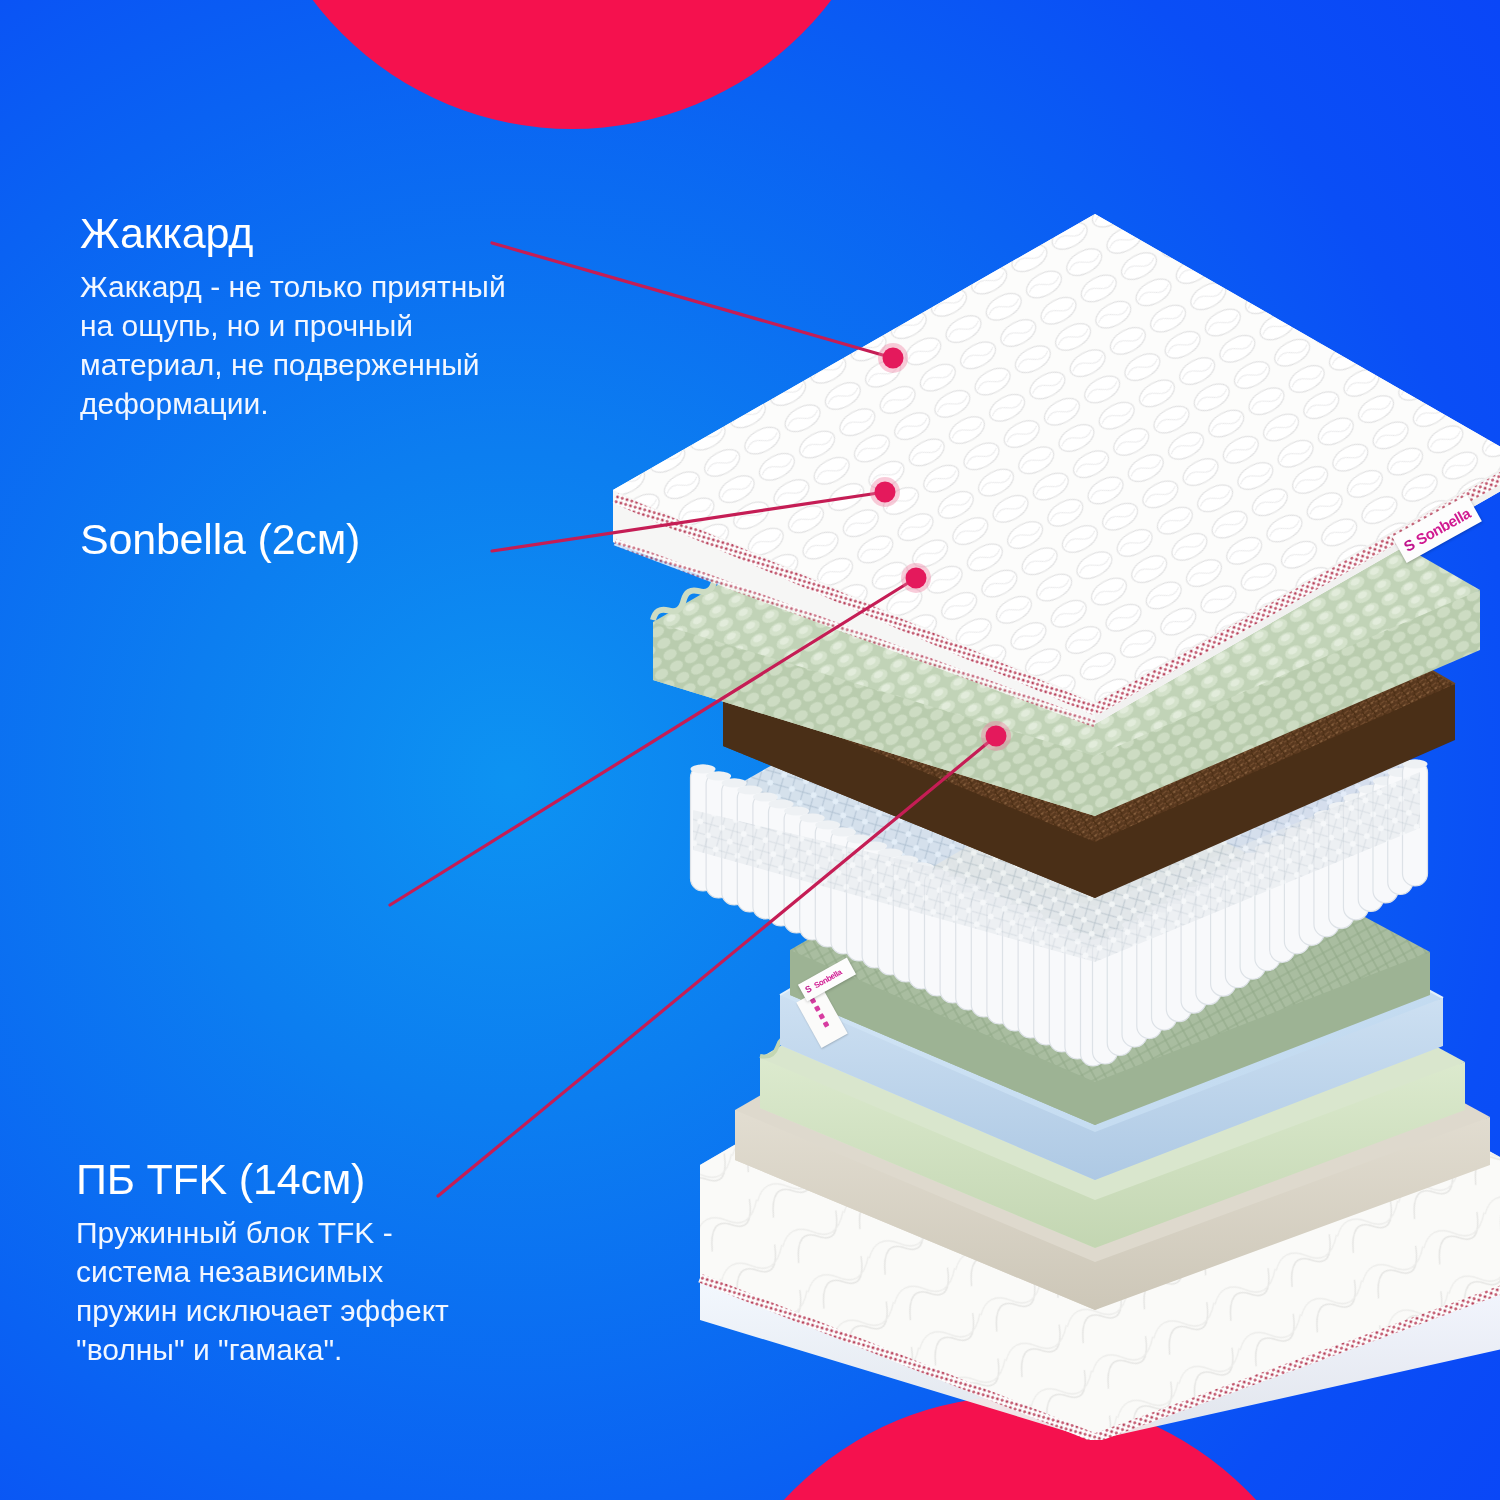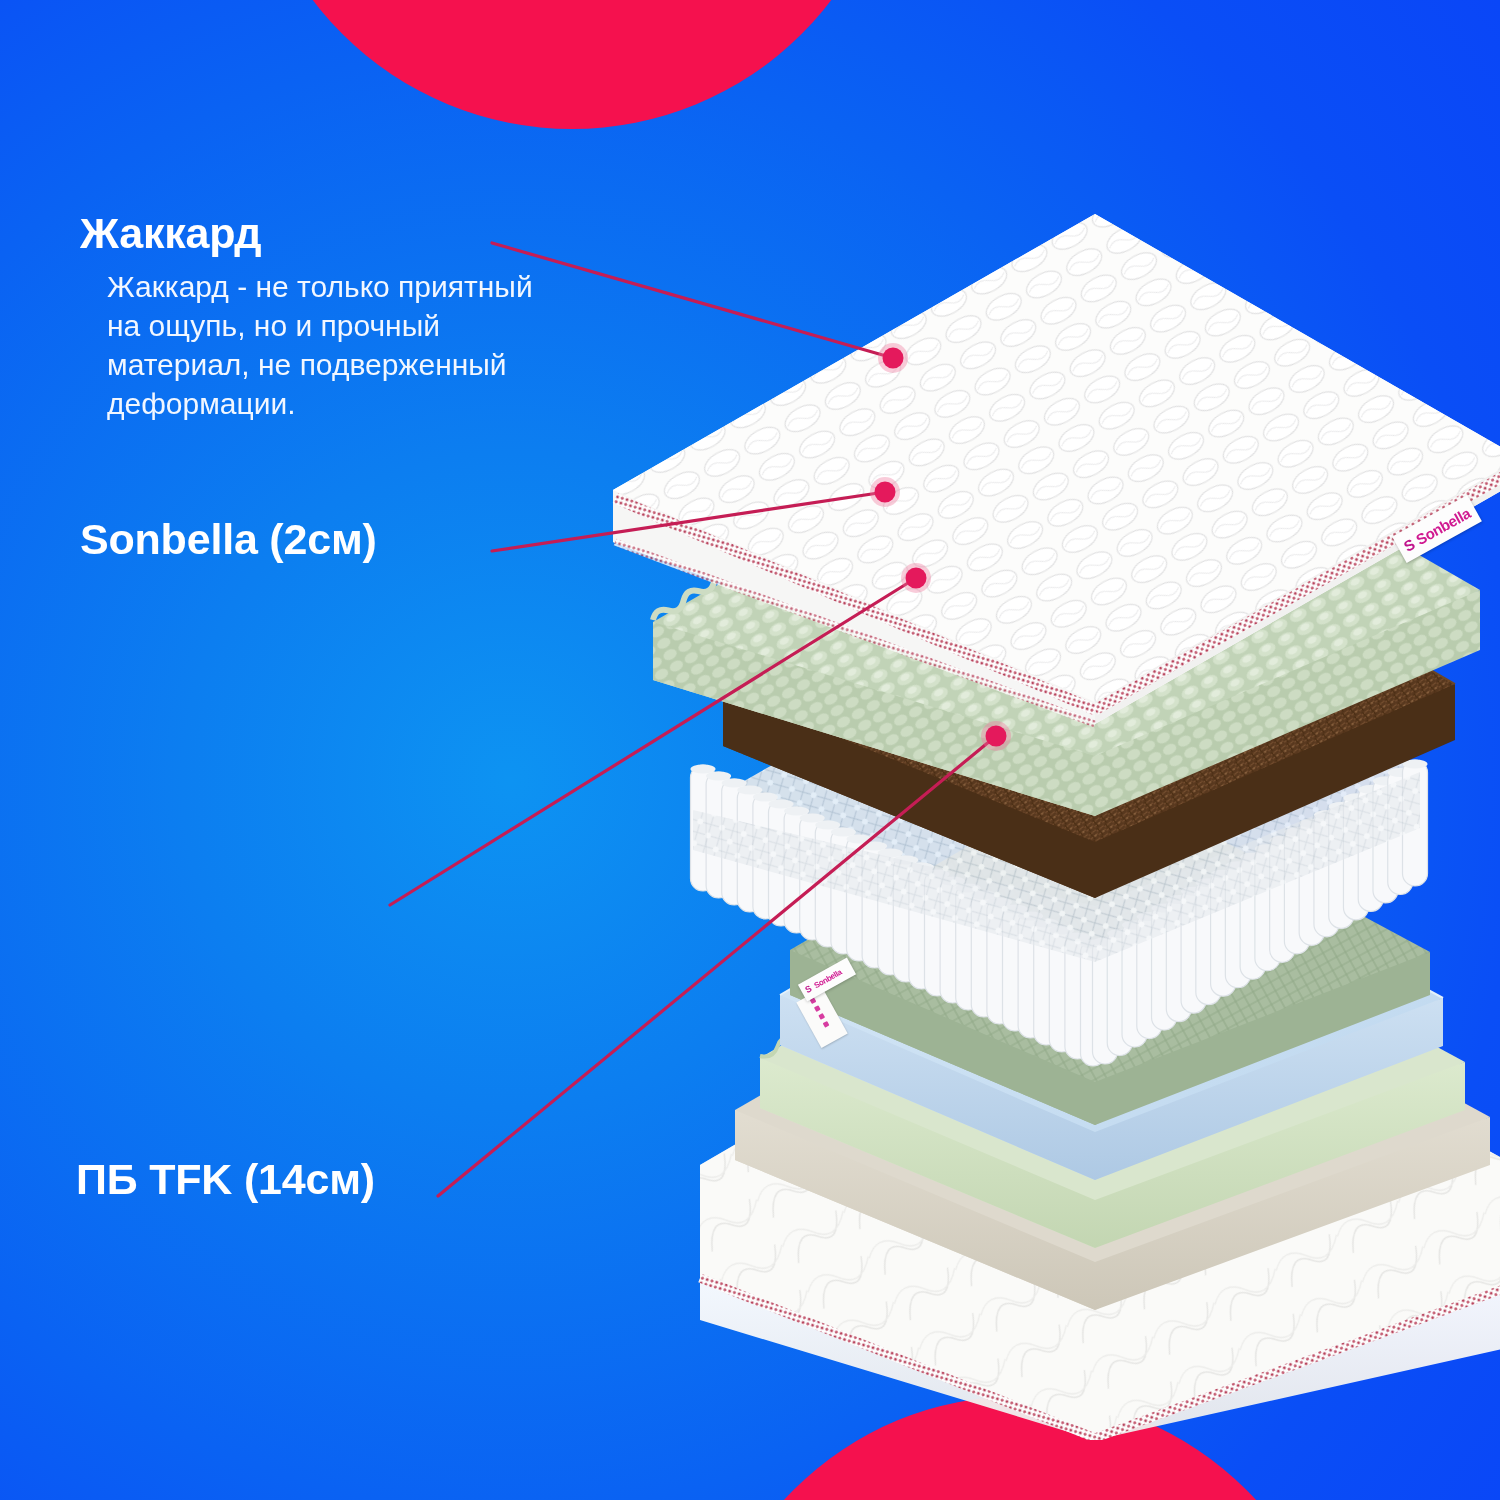--- a/index.html
+++ b/index.html
@@ -18,35 +18,34 @@
   }
 
   
   .circle-deco { position:absolute; border-radius:50%; }
   #circle-top   { width:650px; height:650px; left:247px;  top:-521px; }
   #circle-bottom{ width:640px; height:640px; left:700px;  top:1396px; }
 
   
   .info-block { position:absolute; color:#ffffff; }
   .info-title {
-    font-weight:bold;
+    font-weight:normal;
     font-size:43px;
     line-height:1.02;
     letter-spacing:-0.2px;
     color:#ffffff;
     margin-bottom:11px;
     white-space:nowrap;
   }
   .info-desc {
     font-size:30px;
     line-height:1.30;
     color:#f2f7ff;
     font-weight:400;
     white-space:pre-line;
-    margin-left:27px;
   }
 
   #block-jacquard { left:80px;  top:212px;  width:480px; }
   #block-relax    { left:80px;  top:518px;  width:545px; }
   #block-coconut  { left:80px;  top:873px;  width:430px; }
   #block-tfk      { left:76px;  top:1158px; width:440px; }
 
   
   #leaders {
     position:absolute; left:0; top:0;
@@ -403,15 +402,19 @@
 
   <div class="info-block" id="block-relax">
     <div class="info-title">Sonbella (2см)</div>
   </div>
 
   <div class="info-block" id="block-coconut">
   </div>
 
   <div class="info-block" id="block-tfk">
     <div class="info-title">ПБ TFK (14см)</div>
+    <div class="info-desc">Пружинный блок TFK -
+система независимых
+пружин исключает эффект
+"волны" и "гамака".</div>
   </div>
 
 </div>
 
 </body></html>

